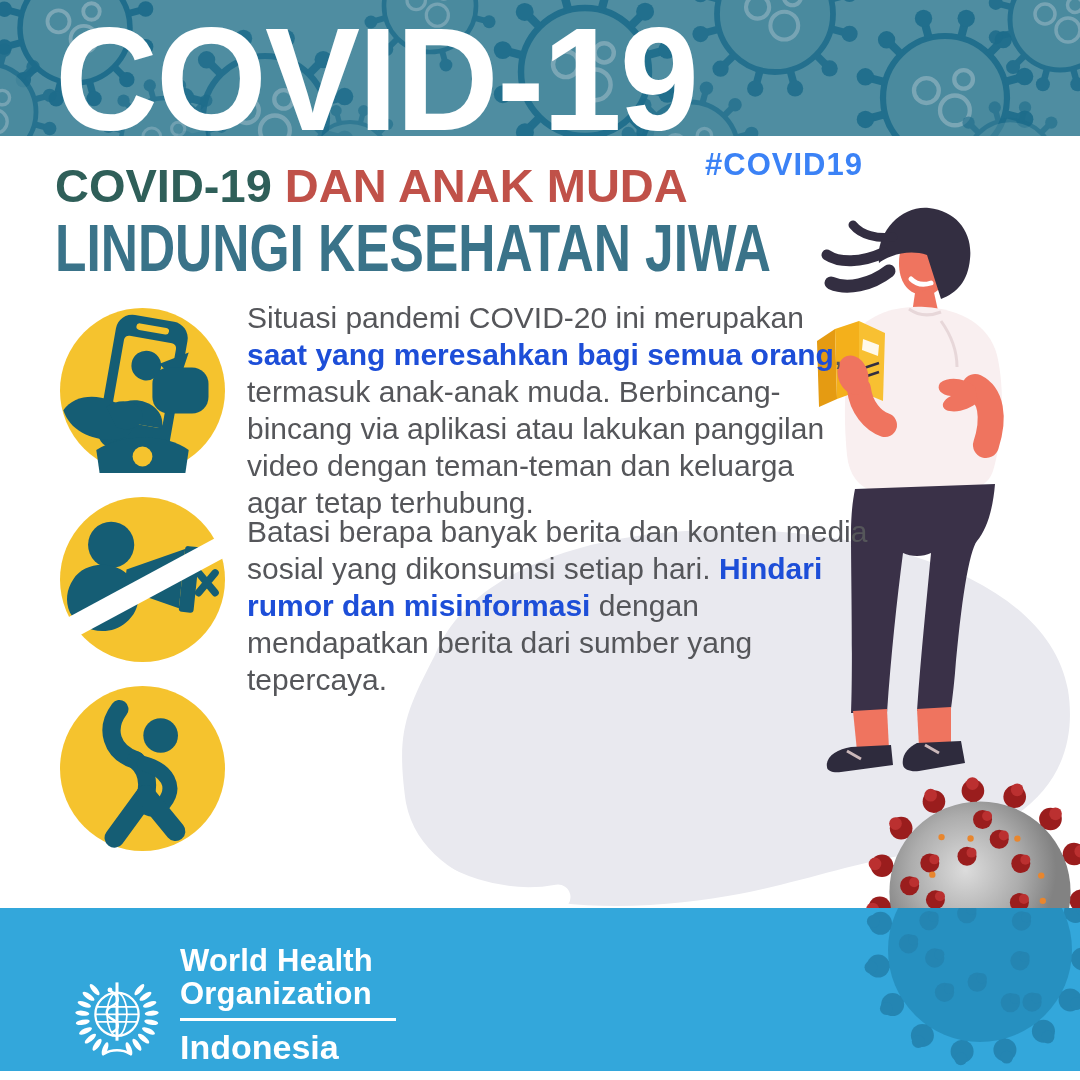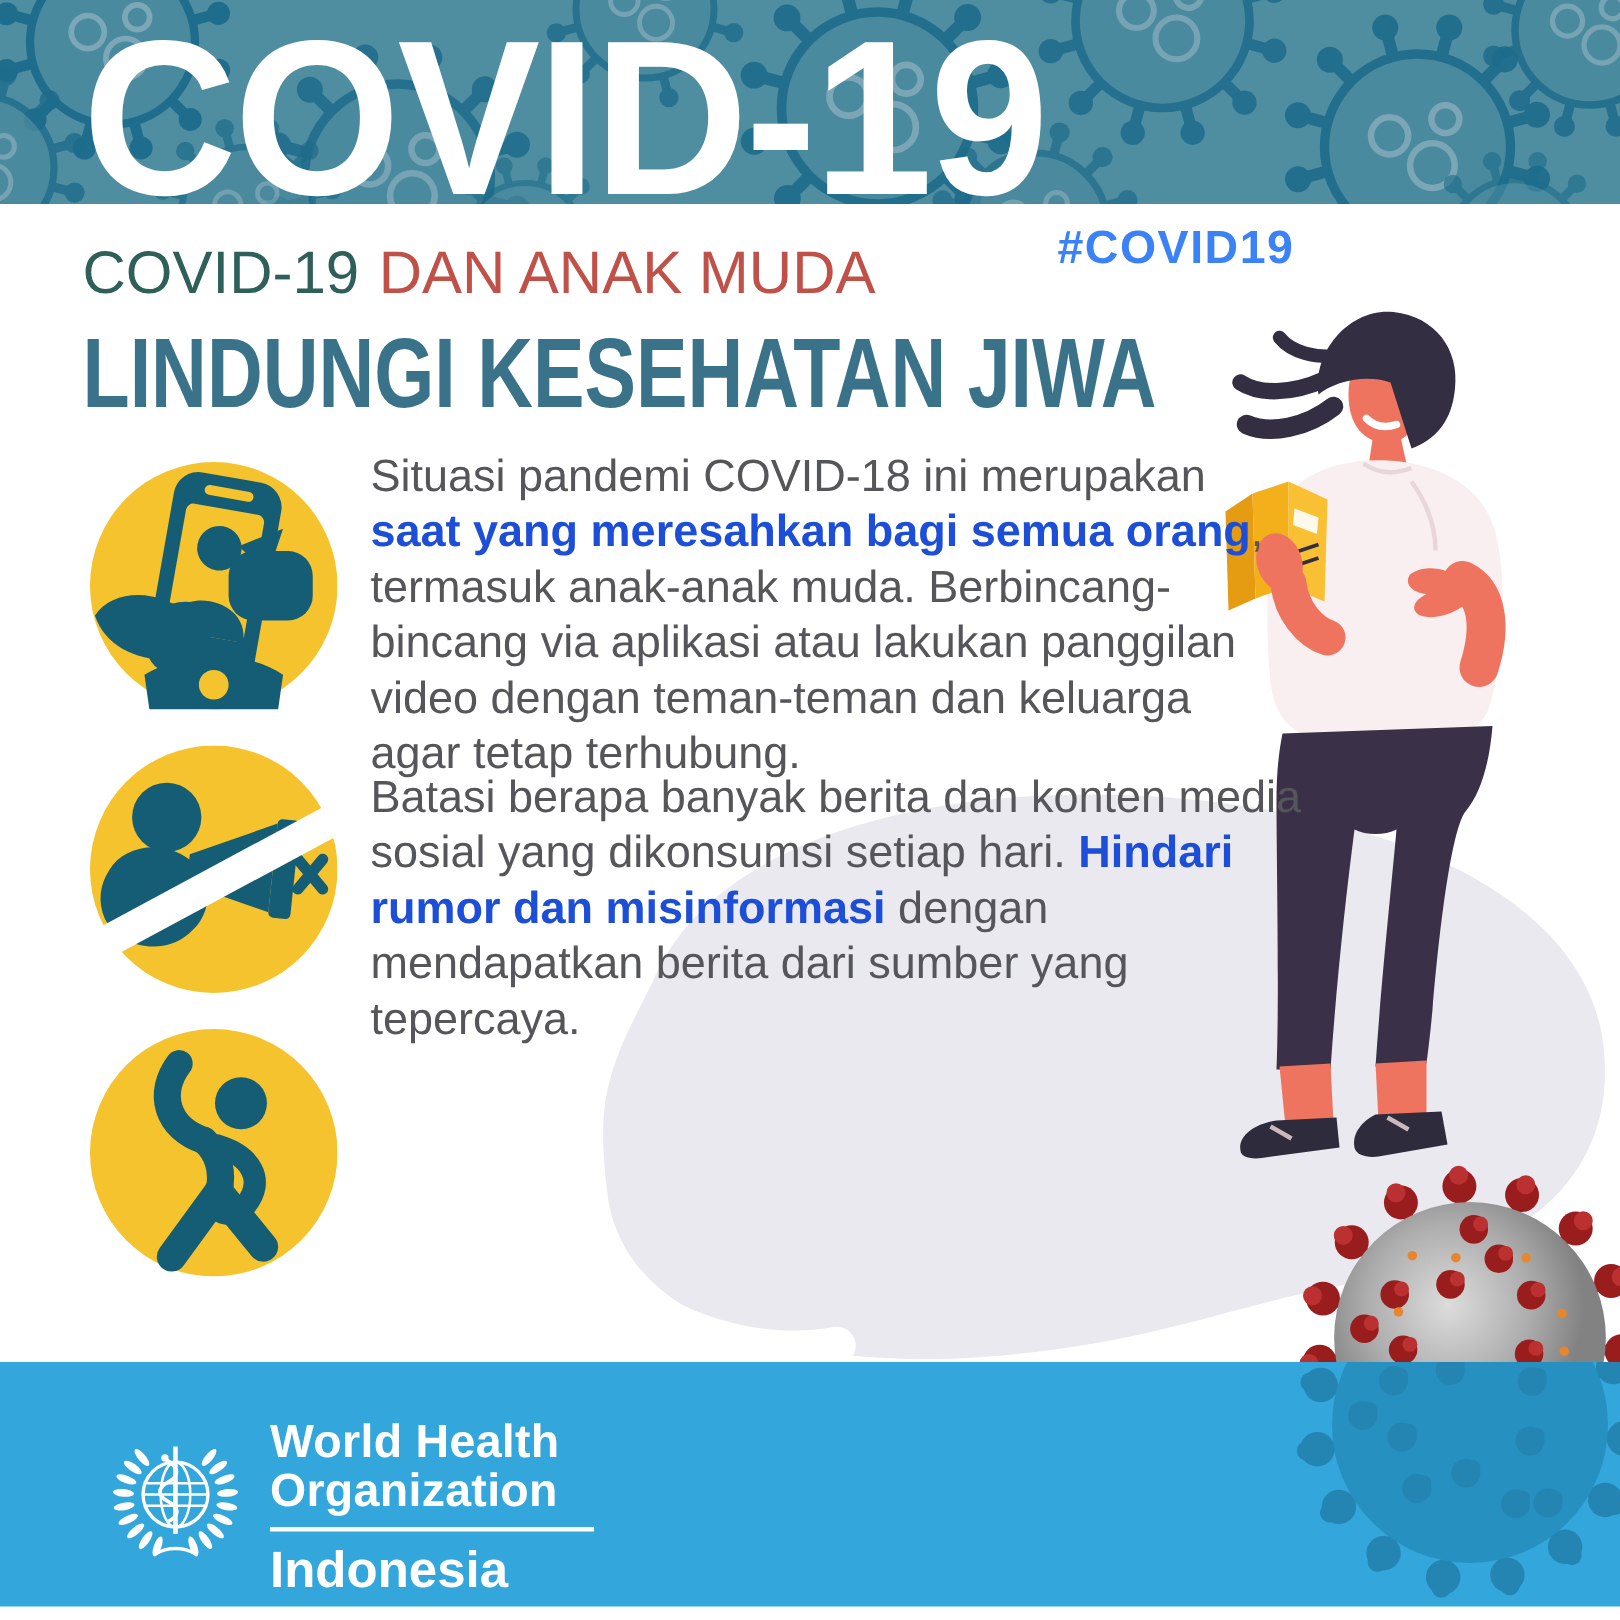--- a/index.html
+++ b/index.html
@@ -9,21 +9,21 @@
   
   .banner{position:absolute;left:0;top:0;width:1080px;height:136px;background:#4f8da1;overflow:hidden}
   .banner svg{position:absolute;left:0;top:0}
   .banner-title{position:absolute;left:55px;top:6px;z-index:3;color:#fff;font-weight:bold;
                 font-size:147px;line-height:1;letter-spacing:-2px;transform:scaleX(.97);
                 transform-origin:left top;white-space:nowrap}
 
   .hashtag{position:absolute;left:705px;top:147px;z-index:3;font-size:31px;font-weight:bold;
            color:#3b82f6;letter-spacing:1px}
 
-  .h1{position:absolute;left:55px;top:161px;z-index:3;font-size:40px;font-weight:normal;
+  .h1{position:absolute;left:55px;top:161px;z-index:3;font-size:47px;font-weight:bold;
       line-height:1.05;white-space:nowrap}
   .h1 .part1{color:#2f5f59}
   .h1 .part2{color:#c05149;margin-left:13px}
   .h2{position:absolute;left:55px;top:210px;z-index:3;font-size:66px;font-weight:bold;color:#3a7389;
       transform:scaleX(.78);transform-origin:left top;white-space:nowrap;letter-spacing:0}
 
   
   .blob{position:absolute;left:350px;top:505px;width:730px;height:410px;z-index:1}
 
   
@@ -35,21 +35,21 @@
   .para b{font-weight:bold;color:#1d4ed8}
   .p1{top:299px}.p2{top:513px}.p3{top:729px}
 
   .woman{position:absolute;left:788px;top:193px;width:242px;height:600px;z-index:2}
   .virus-photo{position:absolute;left:852px;top:764px;width:256px;height:256px;z-index:3}
 
   
   .footer{position:absolute;left:0;top:908px;width:1080px;height:163px;background:#33a7db;
           overflow:hidden;z-index:5}
   .virus-shadow{position:absolute;left:850px;top:-88px;width:260px;height:260px}
-  .who{position:absolute;left:70px;top:28px;display:flex;align-items:center}
+  .who{position:absolute;left:70px;top:28px;display:flex;align-items:flex-end}
   .who-emblem{width:94px;height:94px;flex:0 0 auto}
   .who-text{margin-left:16px;padding-top:8px;color:#fff}
   .who-org{font-size:31px;line-height:33px;font-weight:bold;letter-spacing:.2px}
   .who-rule{width:216px;height:3px;background:#fff;margin:8px 0 7px}
   .who-country{font-size:34px;font-weight:bold}
 </style>
 </head>
 <body>
 
 <div id="stage">
@@ -471,21 +471,21 @@
         <path d="M36,14 C27,26 31,40 46,45"></path>
         <path d="M46,45 C52,50 54,58 52,66"></path>
         <path d="M51,47 C65,51 71,61 63,71 C58,77 50,75 50,69" stroke-width="9"></path>
         <path d="M52,66 L33,92" stroke-width="12"></path>
         <path d="M52,66 L70,88" stroke-width="12"></path>
       </g>
       <circle cx="61" cy="30" r="10.5" fill="#155d74"></circle>
     </svg>
   </div>
 
-  <div class="para p1"><span>Situasi pandemi COVID-18 ini merupakan
+  <div class="para p1"><span>Situasi pandemi COVID-20 ini merupakan
 </span><b>saat yang meresahkan bagi semua orang</b><span>,
 termasuk anak-anak muda. Berbincang-
 bincang via aplikasi atau lakukan panggilan
 video dengan teman-teman dan keluarga
 agar tetap terhubung.</span></div>
   <div class="para p2"><span>Batasi berapa banyak berita dan konten media
 sosial yang dikonsumsi setiap hari. </span><b>Hindari
 rumor dan misinformasi</b><span> dengan
 mendapatkan berita dari sumber yang
 tepercaya.</span></div>

